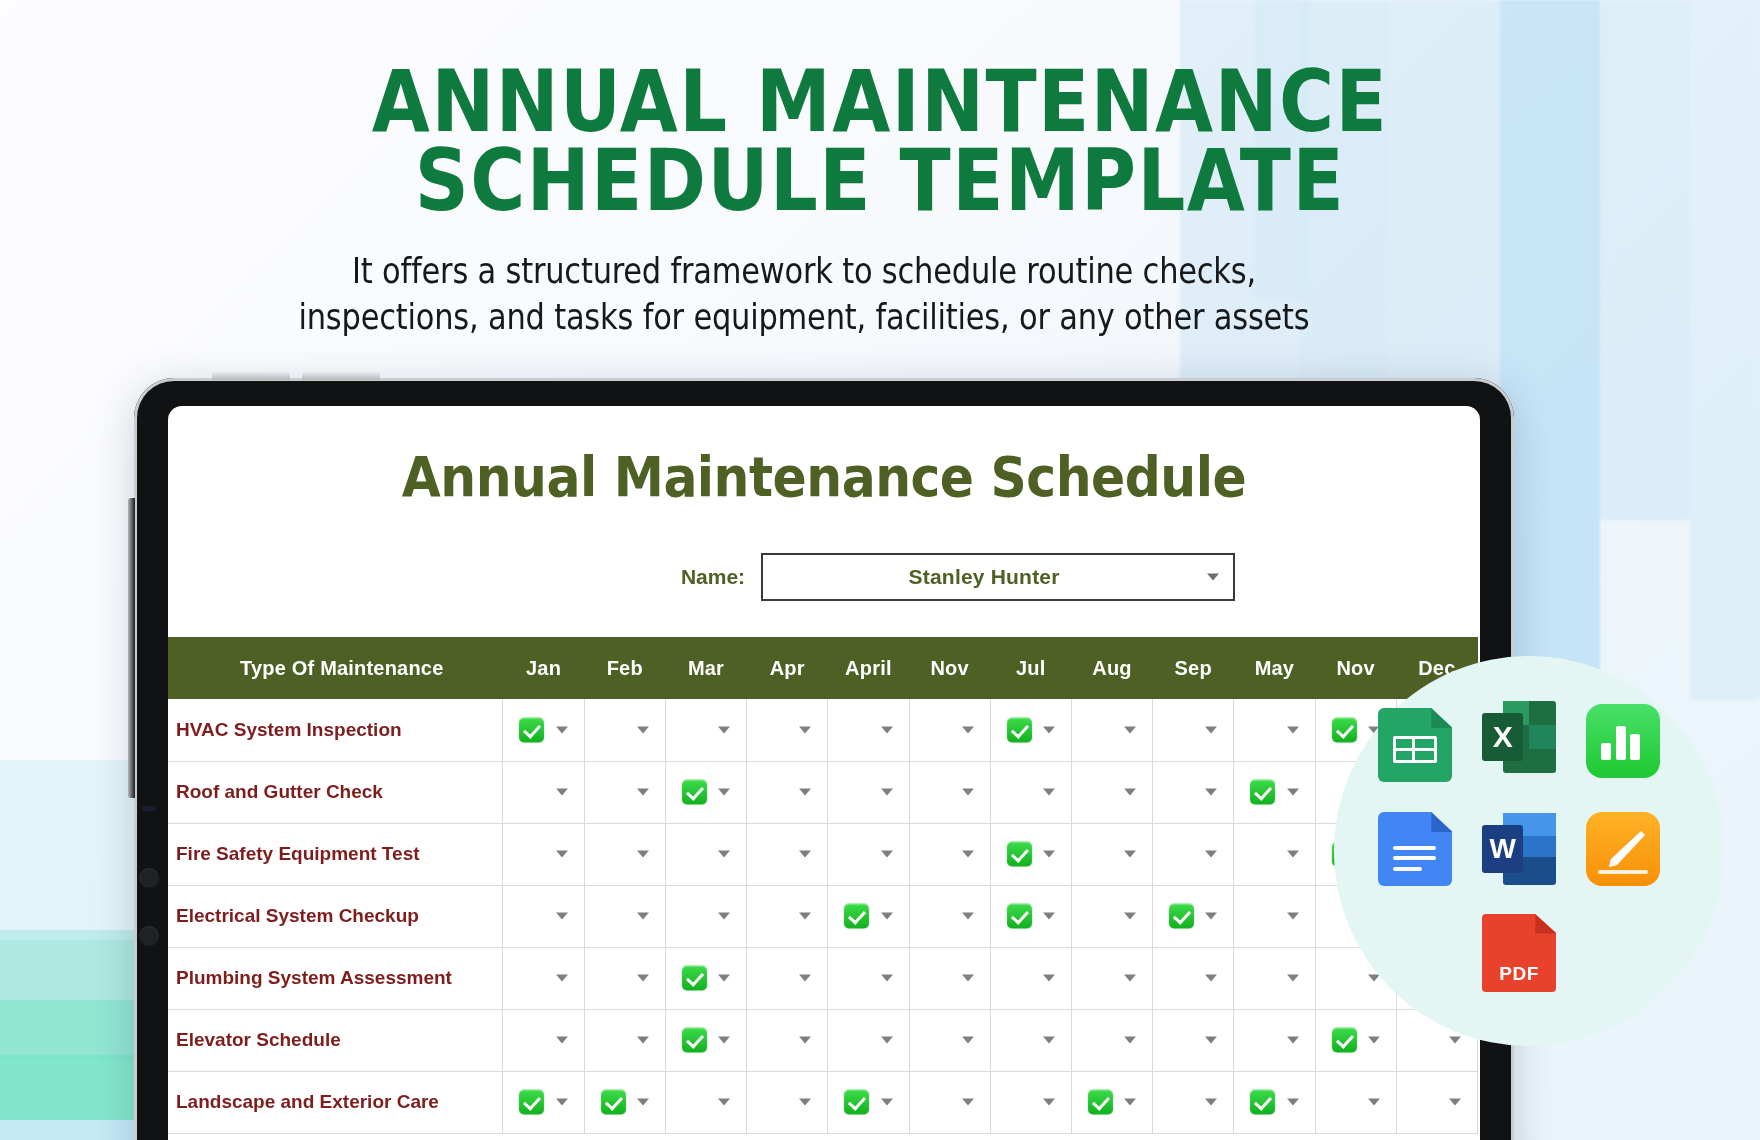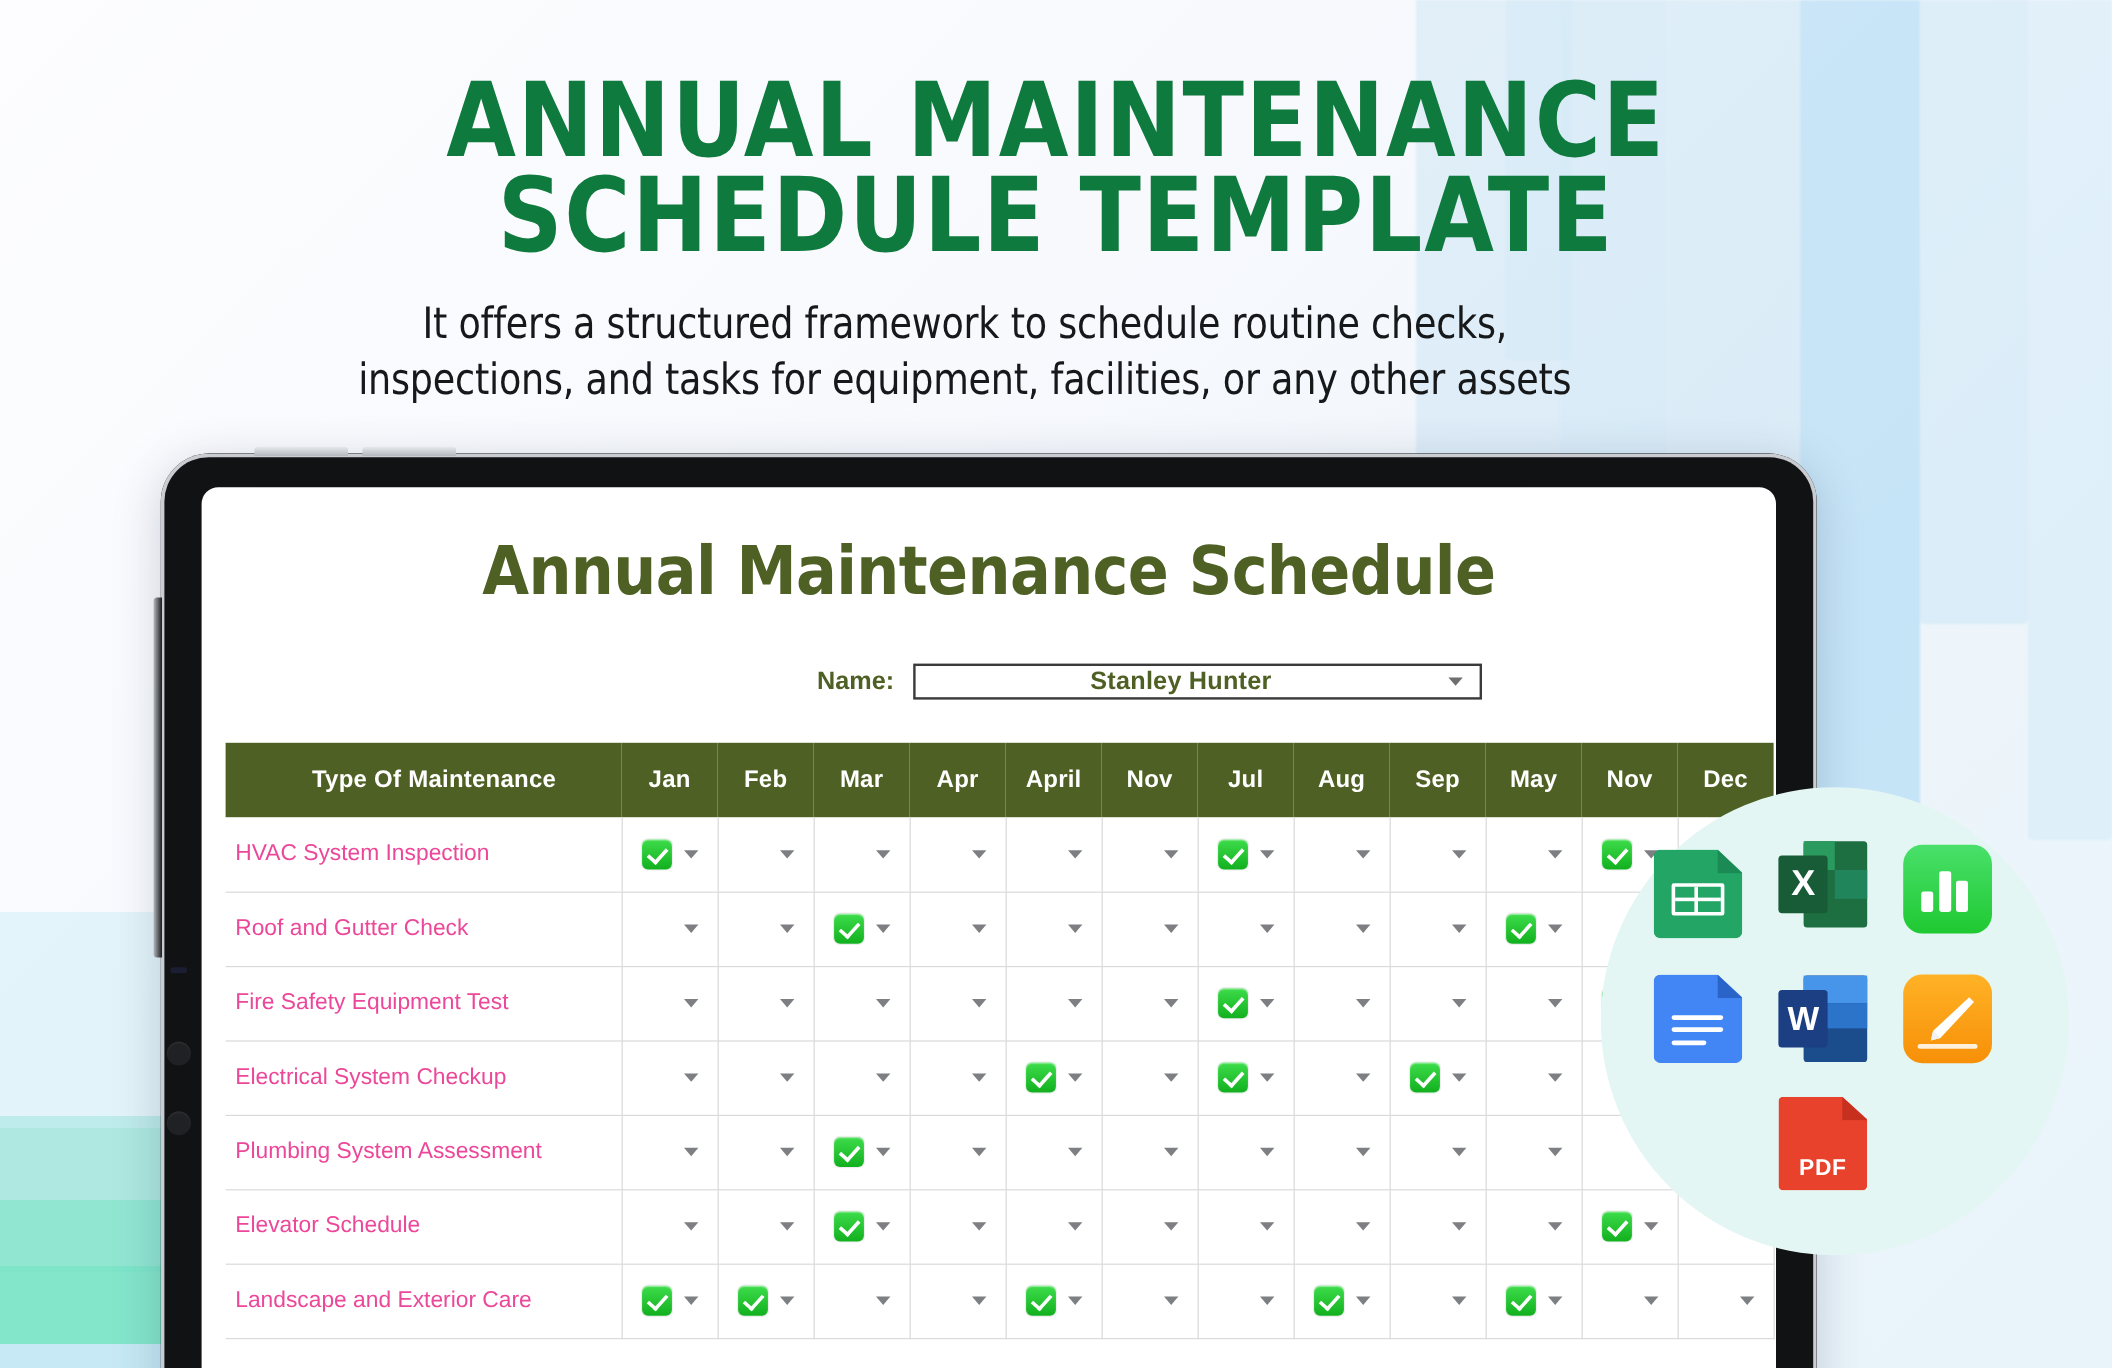--- a/index.html
+++ b/index.html
@@ -152,21 +152,21 @@
   }
   #name-label {
     font-weight: 700;
     font-size: 21px;
     color: #4e6023;
     margin-right: 16px;
   }
   #name-select {
     position: relative;
     width: 474px;
-    height: 30px;
+    height: 48px;
     border: 2px solid #3a3a3a;
     background: #ffffff;
     display: flex;
     align-items: center;
     justify-content: center;
   }
   #name-value {
     font-weight: 700;
     font-size: 21px;
     color: #4e6023;
@@ -180,21 +180,21 @@
     transform: translateY(-50%);
     width: 0; height: 0;
     border-left: 6px solid transparent;
     border-right: 6px solid transparent;
     border-top: 7px solid #6d6f72;
   }
 
   
   #table-wrap {
     margin-top: 36px;
-    padding: 0 2px 0 20px;
+    padding: 0 2px 0 0;
   }
   table {
     width: 100%;
     border-collapse: collapse;
     table-layout: fixed;
   }
   thead th {
     background: #4e6023;
     color: #ffffff;
     font-weight: 700;
@@ -206,23 +206,23 @@
   thead th.col-type { text-align: left; padding-left: 72px; }
   thead th.col-m { text-align: center; }
 
   tbody td {
     height: 62px;
     border-bottom: 1.5px solid #d9dadb;
     border-right: 1.5px solid #d9dadb;
     vertical-align: middle;
   }
   tbody td.cell-type {
-    font-weight: 400;
+    font-weight: 700;
     font-size: 19px;
-    color: #ec4899;
+    color: #7f1d1d;
     padding-left: 8px;
     border-right: 1.5px solid #d9dadb;
     white-space: nowrap;
   }
   tbody td.cell-m {
     position: relative;
   }
   .chk {
     position: absolute;
     left: 16px;

